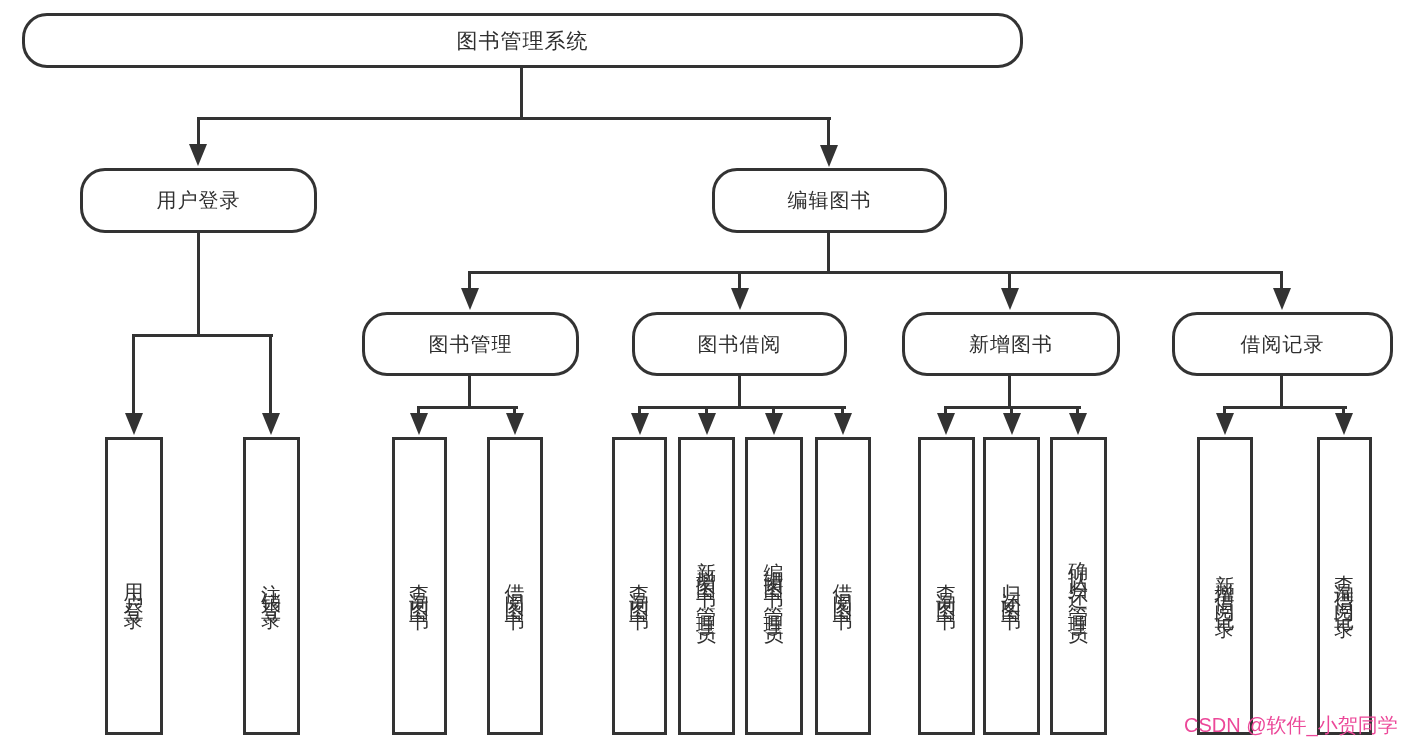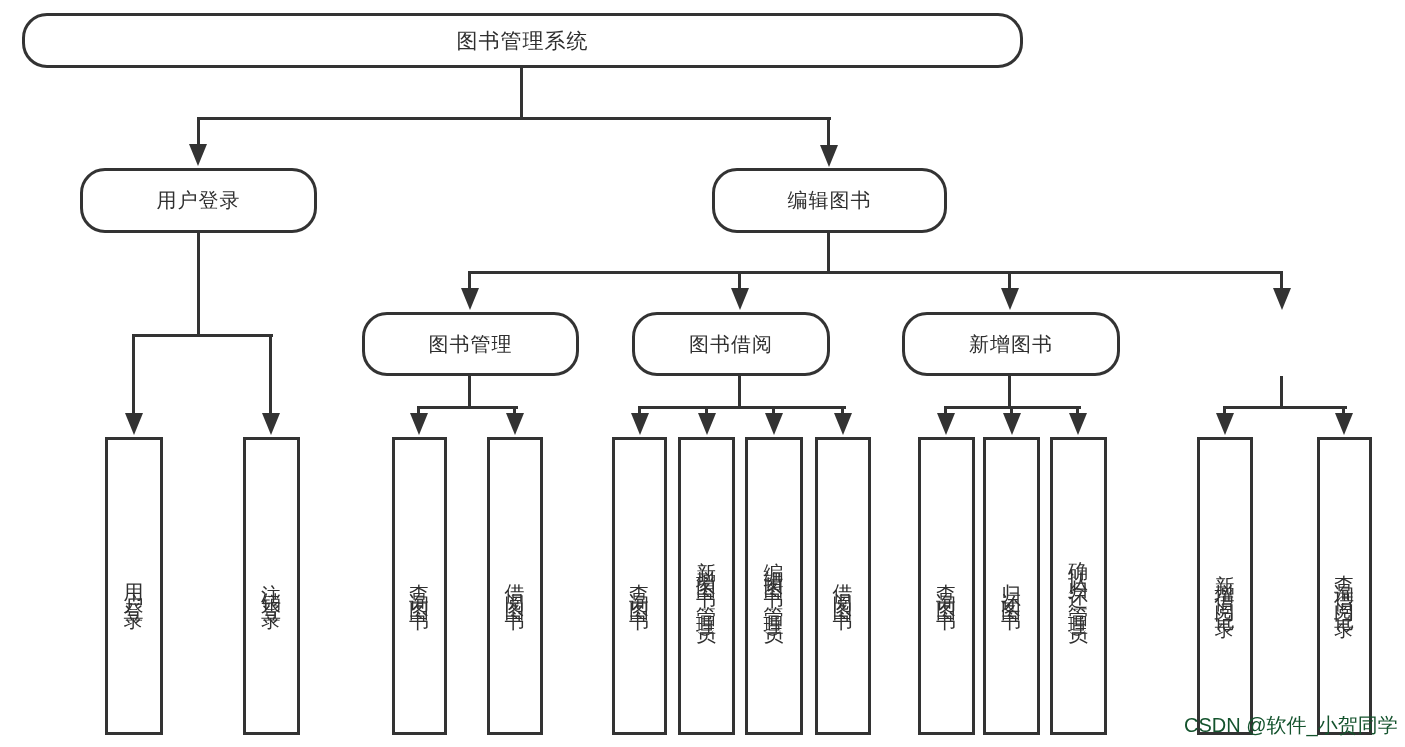--- a/index.html
+++ b/index.html
@@ -17,21 +17,21 @@
     writing-mode:vertical-rl;text-orientation:mixed;
     font-size:20px;line-height:1;letter-spacing:9px;display:block;
   }
   .line{position:absolute;background:#333333;}
   .arrow{
     position:absolute;width:0;height:0;
     border-left:9px solid transparent;border-right:9px solid transparent;
     border-top:22px solid #333333;
   }
   .watermark{
-    position:absolute;left:1184px;top:712px;font-size:20px;color:#14532d;
+    position:absolute;left:1184px;top:712px;font-size:20px;color:#ec4899;
     letter-spacing:0;white-space:nowrap;
   }
 </style>
 </head>
 <body>
 
 <div class="canvas">
 
   <div class="line" style="left:520px;top:68px;width:3px;height:52px"></div>
   <div class="line" style="left:197px;top:117px;width:634px;height:3px"></div>
@@ -100,25 +100,28 @@
   <div class="box hbox" style="left:80px;top:168px;width:237px;height:65px">
     <span>用户登录</span>
   </div>
   <div class="box hbox" style="left:712px;top:168px;width:235px;height:65px">
     <span>编辑图书</span>
   </div>
 
   <div class="box hbox" style="left:362px;top:312px;width:217px;height:64px">
     <span>图书管理</span>
   </div>
-  <div class="box hbox" style="left:632px;top:312px;width:198px;height:64px">
+  <div class="box hbox" style="left:632px;top:312px;width:215px;height:64px">
     <span>图书借阅</span>
   </div>
   <div class="box hbox" style="left:902px;top:312px;width:218px;height:64px">
     <span>新增图书</span>
+  </div>
+  <div class="box hbox" style="left:1172px;top:312px;width:221px;height:64px">
+    <span>借阅记录</span>
   </div>
 
   <div class="box vbox" style="left:105px;top:437px;width:58px;height:298px">
     <span>用户登录</span>
   </div>
   <div class="box vbox" style="left:243px;top:437px;width:57px;height:298px">
     <span>注销登录</span>
   </div>
   <div class="box vbox" style="left:392px;top:437px;width:55px;height:298px">
     <span>查询图书</span>

